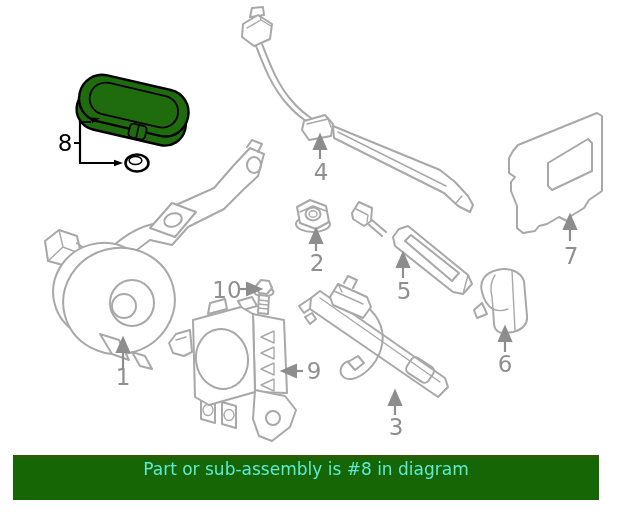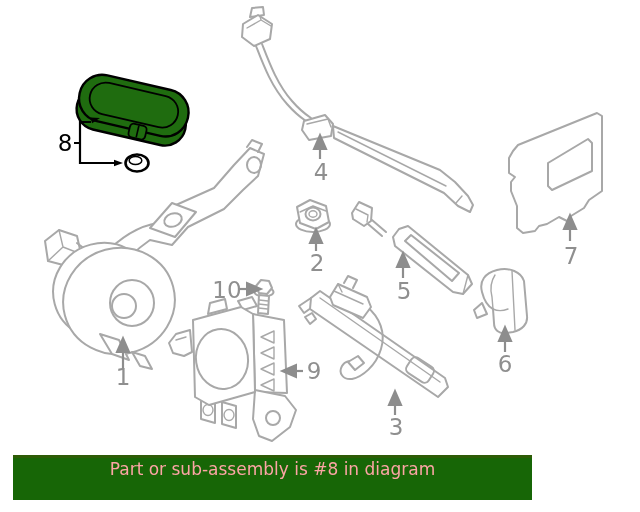--- a/index.html
+++ b/index.html
@@ -11,23 +11,23 @@
   .ln{fill:none;stroke:#a8a8a8;stroke-width:2;stroke-linecap:round;stroke-linejoin:round;}
   .lnt{fill:none;stroke:#a8a8a8;stroke-width:1.4;stroke-linecap:round;stroke-linejoin:round;}
   .wf{fill:#ffffff;}
   .ar{fill:none;stroke:#8d8d8d;stroke-width:2.2;marker-end:url(#ah-gray);}
   .callout{
     position:absolute;transform:translate(-50%,-50%);
     font-size:23px;color:#8f8f8f;line-height:1;white-space:nowrap;
   }
   .callout.black{color:#000000;}
   .banner{
-    position:absolute;left:13px;top:455px;width:519px;height:42px;
+    position:absolute;left:13px;top:455px;width:586px;height:42px;
     background:#176606;border-top:3px solid #2e5c06;
-    text-align:center;color:#fca5a5;
+    text-align:center;color:#5eead4;
   }
   .banner div{font-size:17px;line-height:20px;padding-top:1px;}
 </style>
 </head>
 <body>
 
 <div class="stage">
 
   <svg class="art" width="640" height="512" viewBox="0 0 640 512">
     <defs>

